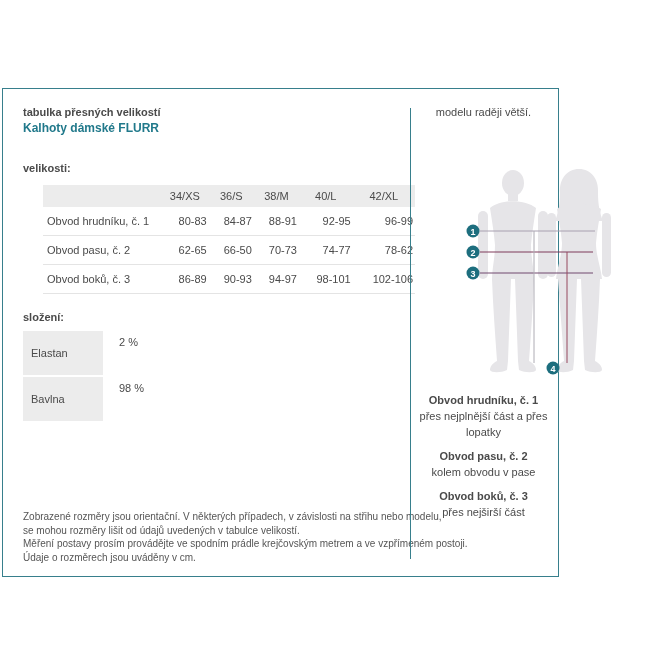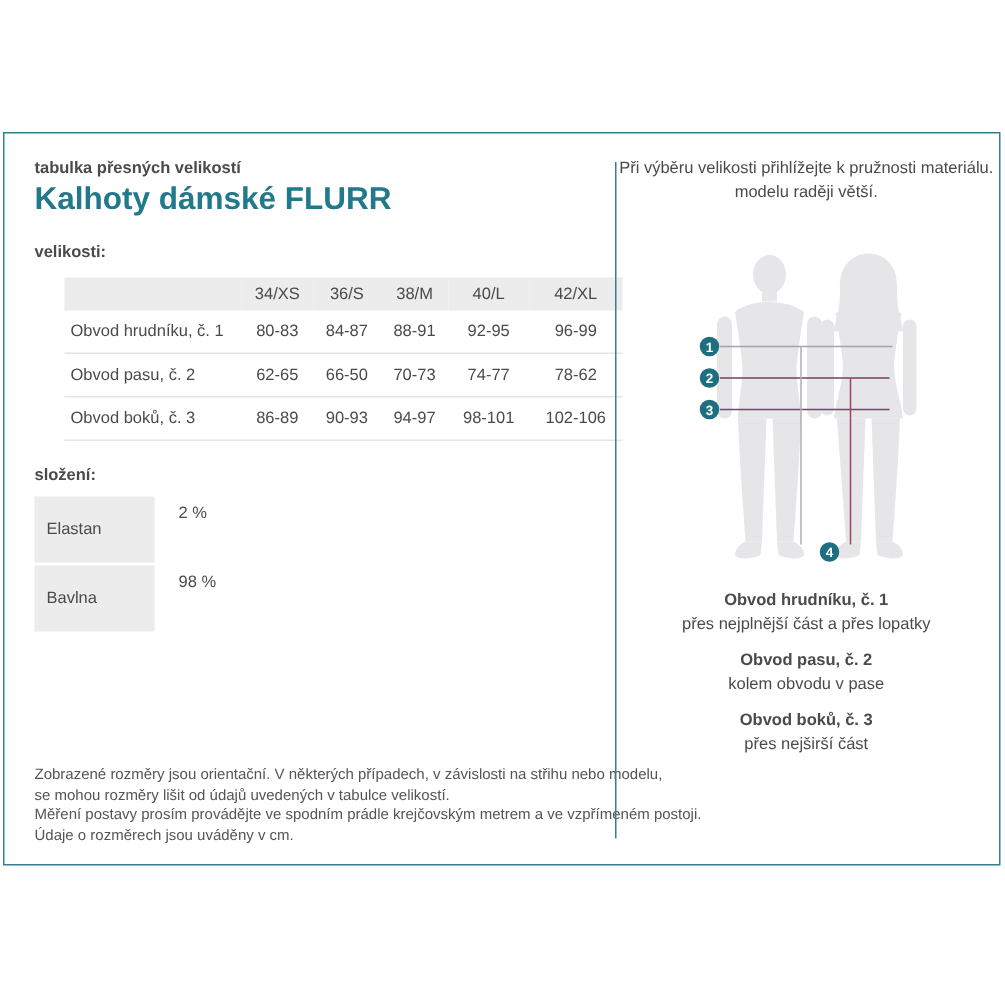--- a/index.html
+++ b/index.html
@@ -1,34 +1,34 @@
 <!DOCTYPE html>
 <html><head>
 <meta charset="utf-8">
 <style>
   * { margin:0; padding:0; box-sizing:border-box; }
   html,body { width:670px; height:670px; background:#fff;
     font-family:"Liberation Sans", sans-serif; color:#4a4a4a; }
   .page { position:relative; width:670px; height:670px; overflow:hidden; background:#fff; }
 
-  .panel { position:absolute; left:2px; top:88px; width:665px; height:489px;
+  .panel { position:absolute; left:2px; top:88px; width:557px; height:489px;
     background:#fff; border:1px solid #377f8c; }
 
   
   .subtitle { position:absolute; left:20px; top:17px; font-size:11px; font-weight:bold; color:#4a4a4a; }
-  .page-title { position:absolute; left:20px; top:32px; font-size:21px; font-weight:bold; color:#21798b; }
+  .page-title { position:absolute; left:20px; top:32px; font-size:12px; font-weight:bold; color:#21798b; }
   .section-label { position:absolute; left:20px; font-size:11px; font-weight:bold; color:#4a4a4a; }
   .lbl-sizes { top:73px; }
   .lbl-comp  { top:222px; }
 
   table.size-table { position:absolute; left:20px; top:96px; width:372px;
     border-collapse:collapse; font-size:11px; color:#4a4a4a;margin-left:20px; }
   table.size-table th { background:#ececec; font-weight:normal; padding:5px 2px; text-align:center; }
   table.size-table th.corner { background:#ececec; }
-  table.size-table td { padding:8px 2px; text-align:center; border-bottom:1px solid #e4e4e4; }
+  table.size-table td { padding:8px 2px; text-align:right; border-bottom:1px solid #e4e4e4; }
   table.size-table td.rowlabel { text-align:left; padding-left:4px; }
   table.size-table col.c-label { width:118px; }
 
   .comp-table { position:absolute; left:20px; top:242px; font-size:11px; }
   .comp-row { display:flex; align-items:stretch; margin-bottom:2px; }
   .comp-mat { width:80px; background:#ececec; padding:16px 8px; }
   .comp-val { padding:5px 0 5px 16px; }
 
   .disclaimer { position:absolute; left:20px; top:421px; font-size:10px;
     color:#555; line-height:13.5px; }
@@ -119,21 +119,20 @@
     <div class="disclaimer">
       <div>Zobrazené rozměry jsou orientační. V některých případech, v závislosti na střihu nebo modelu,</div>
       <div>se mohou rozměry lišit od údajů uvedených v tabulce velikostí.</div>
       <div>Měření postavy prosím provádějte ve spodním prádle krejčovským metrem a ve vzpřímeném postoji.</div>
       <div>Údaje o rozměrech jsou uváděny v cm.</div>
     </div>
 
     <div class="divider"></div>
 
     <div class="advice">
-      <div>Při výběru velikosti přihlížejte k pružnosti materiálu.</div>
       <div>modelu raději větší.</div>
     </div>
 
     <svg class="diagram" width="240" height="228" viewBox="0 0 240 228">
 
       <g fill="#e6e5e8">
         <ellipse cx="84" cy="22" rx="11" ry="13"></ellipse>
         <rect x="79" y="31" width="10" height="9"></rect>
         <path d="M61 47 C72 38 96 38 107 47 C105 60 103 72 102 84 C102 97 105 108 105 118 L63 118 C63 108 66 97 66 84 C65 72 63 60 61 47 Z"></path>
         <rect x="49" y="50" width="10" height="68" rx="5"></rect>

